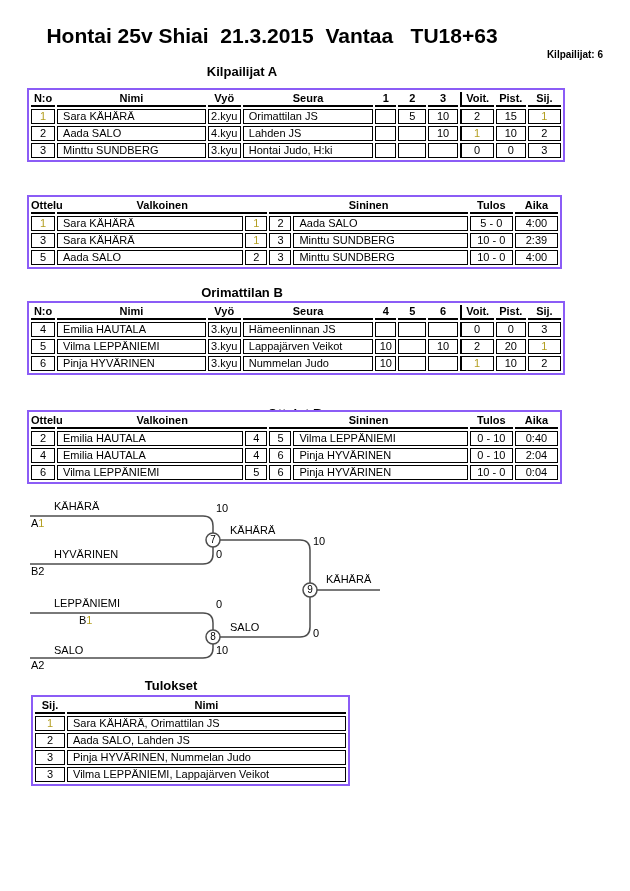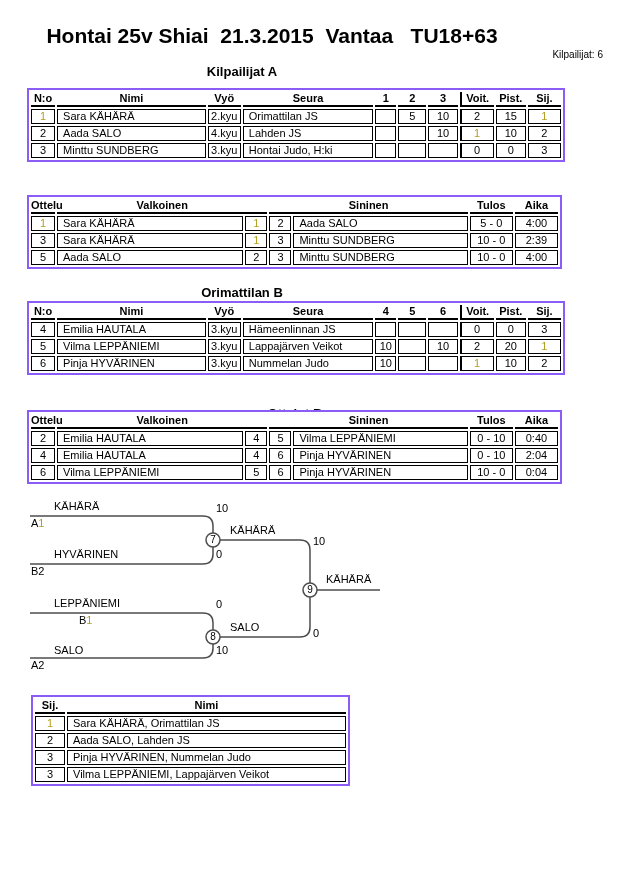--- a/index.html
+++ b/index.html
@@ -1,20 +1,20 @@
 <!DOCTYPE html>
 <html style="--gold: #b39e20; --line: #4d4d4d;"><head>
 <meta charset="utf-8">
 <style>
   html,body{margin:0;padding:0;background:#fff;}
   body{font-family:"Liberation Sans","DejaVu Sans",sans-serif;color:#000;}
   #page{position:relative;width:630px;height:891px;background:#fff;overflow:hidden;}
   .page-title{position:absolute;top:24px;left:0;width:544px;text-align:center;
     font-size:21px;font-weight:bold;white-space:pre;}
-  .comp-count{position:absolute;top:49px;right:27px;font-size:10px;font-weight:normal;}
+  .comp-count{position:absolute;top:49px;right:27px;font-size:10px;font-weight:bold;}
   .heading{position:absolute;width:200px;text-align:center;font-size:13px;font-weight:bold;}
   table.jt{position:absolute;border-collapse:separate;border-spacing:2px;
     border:2px solid #8b5cf6;table-layout:fixed;background:#fff;}
   .jt th{font-size:11px;font-weight:bold;padding:0;line-height:13px;white-space:nowrap;
     overflow:hidden;border:none;border-bottom:2px solid #000;text-align:center;}
   .jt td{font-size:11px;line-height:13px;height:13px;padding:0 2px;white-space:nowrap;
     overflow:hidden;border:1px solid #000;text-align:center;}
   .kilp td:nth-child(2),.kilp td:nth-child(4){text-align:left;padding-left:5px;}
   .kilp th:nth-child(8),.kilp td:nth-child(8){border-left:2px solid #000;}
   .ott td:nth-child(2),.ott td:nth-child(5){text-align:left;padding-left:5px;}
@@ -305,20 +305,21 @@
   <div class="blabel" style="left:31px;top:659px;"><span>A</span><span>2</span></div>
   <div class="bscore" style="left:216px;top:645px;">10</div>
   <div class="bscore" style="left:313px;top:628px;">0</div>
 
   <div class="blabel" style="left:326px;top:573px;">KÄHÄRÄ</div>
 
   <div class="bnode" style="left:203px;top:533px;">7</div>
   <div class="bnode" style="left:203px;top:630px;">8</div>
   <div class="bnode" style="left:300px;top:583px;">9</div>
 
+  <div class="heading" style="left:71px;top:678px;">Tulokset</div>
   <table class="jt tul" style="left:31px;top:695px;width:319px;">
     <colgroup>
         <col style="width:30px">
         <col style="width:279px">
       </colgroup>
     <thead>
         <tr>
       <th>Sij.</th>
       <th>Nimi</th>
     </tr>

